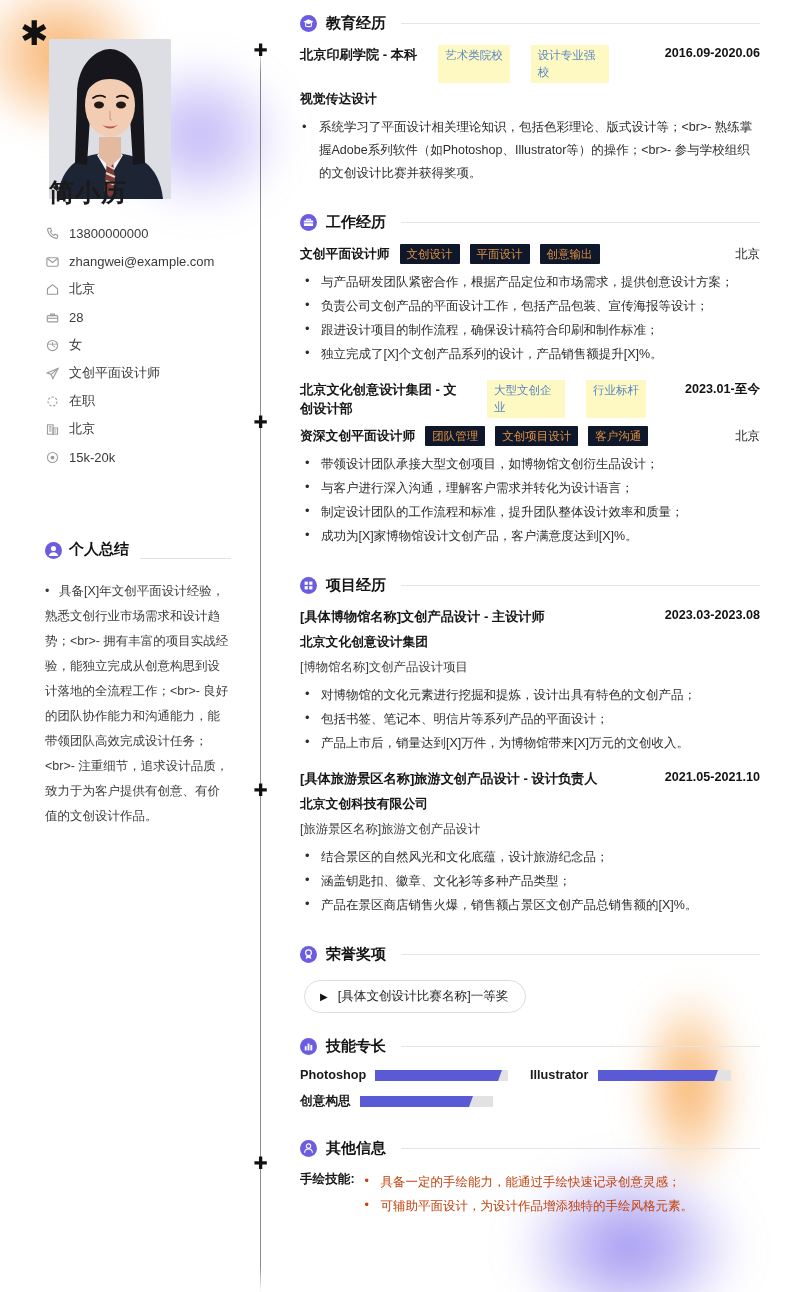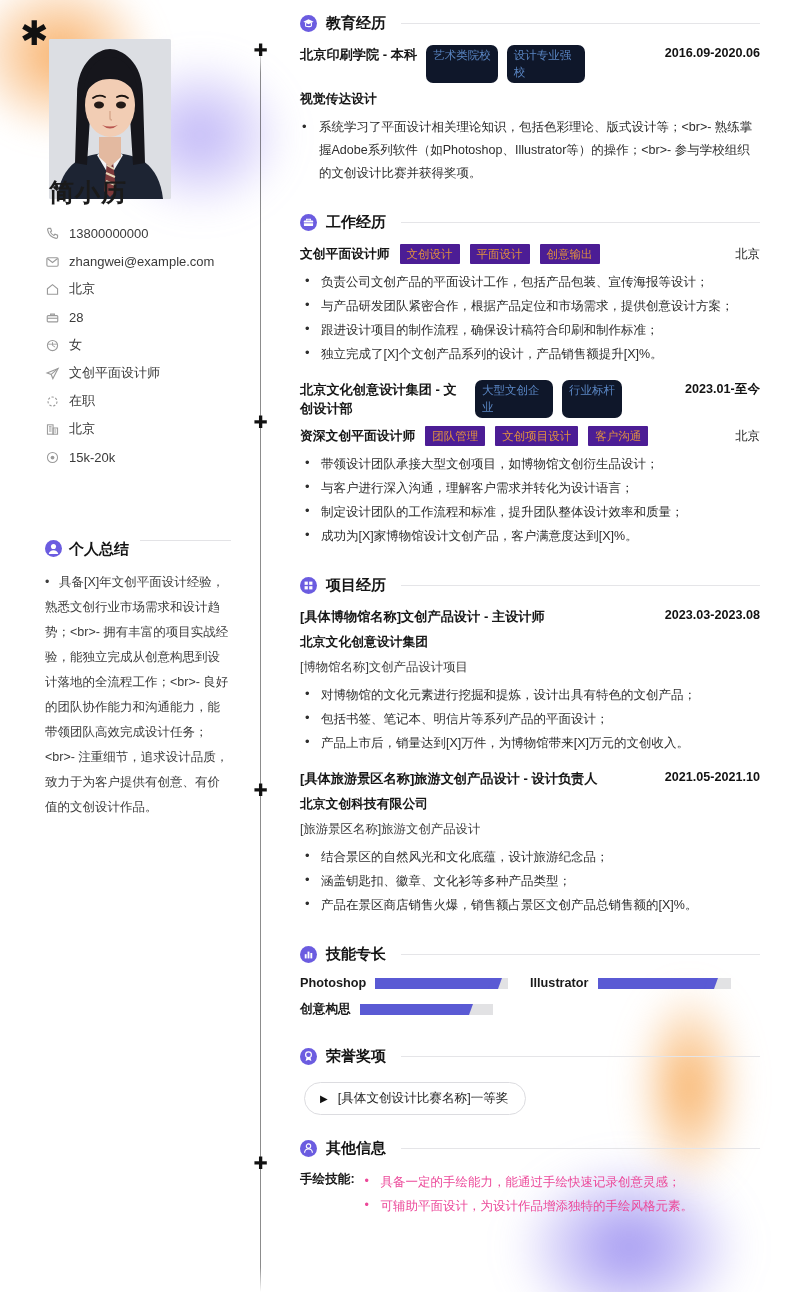--- a/index.html
+++ b/index.html
@@ -76,21 +76,21 @@
   .contact-list { position: absolute; left: 45px; top: 219px; width: 210px; }
   .contact-row {
     display: flex; align-items: center; gap: 9px;
     height: 28px; font-size: 13px; color: #3a3a3a;
   }
   .contact-row .ic { width: 15px; height: 15px; flex: 0 0 15px; color: #9a9a9a; }
   .contact-row .ic svg { display: block; width: 15px; height: 15px; }
 
   
   .side-section { position: absolute; left: 45px; top: 540px; width: 186px; }
-  .side-head { display: flex; align-items: flex-start; gap: 7px; margin-bottom: 11px; }
+  .side-head { display: flex; align-items: flex-end; gap: 7px; margin-bottom: 20px; }
   .side-head .badge { width: 17px; height: 17px; flex: 0 0 17px; }
   .side-head .t { font-size: 15px; font-weight: 700; color: #141414; white-space: nowrap; }
   .side-head .rule { flex: 1 1 auto; height: 1px; background: #e3e3e6; margin-left: 4px; }
   .side-body { font-size: 12.5px; line-height: 25px; color: #3c3c3c; }
   .side-body .bullet-dot { display:inline-block; width: 14px; }
 
   
   .main { position: absolute; left: 300px; top: 0; width: 460px; }
 
   .section { margin-bottom: 4px; }
@@ -100,29 +100,29 @@
   .sec-head .rule { flex: 1 1 auto; height: 1px; background: #e5e5e8; margin-left: 6px; }
 
   .badge svg { display: block; width: 100%; height: 100%; }
 
   .entry { margin-bottom: 14px; }
   .entry-row1 { display: flex; align-items: flex-start; gap: 9px; margin-bottom: 8px; }
   .org { font-size: 13.2px; font-weight: 700; color: #161616; line-height: 19px; max-width: 166px; }
   .org.wide { max-width: 330px; }
   .tagwrap { display: flex; gap: 9px; flex: 1 1 auto; }
   .tag-blue {
-    background: #0f172a; color: #5a86c4; font-size: 11.5px; line-height: 17px;
-    padding: 2px 7px; max-width: 78px; border-radius: 7px;
+    background: #fef9c3; color: #5a86c4; font-size: 11.5px; line-height: 17px;
+    padding: 2px 7px; max-width: 78px; border-radius: 1px; margin-left: 12px;
   }
   .date { margin-left: auto; font-size: 12.6px; font-weight: 700; color: #121212; white-space: nowrap; padding-top: 1px; }
 
   .entry-row2 { display: flex; align-items: center; gap: 10px; margin-bottom: 6px; }
   .role { font-size: 12.8px; font-weight: 700; color: #161616; white-space: nowrap; }
   .tag-orange {
-    background: #4c1d95; color: #e0913f; font-size: 11.5px; line-height: 18px;
+    background: #0f172a; color: #e0913f; font-size: 11.5px; line-height: 18px;
     padding: 1px 7px; border-radius: 1px; white-space: nowrap;
   }
   .loc { margin-left: auto; font-size: 12.4px; color: #1d1d1d; white-space: nowrap; }
 
   .sub { font-size: 12.8px; font-weight: 700; color: #161616; margin-bottom: 8px; }
   .subtle { font-size: 12.4px; color: #3b3b3b; margin-bottom: 7px; }
 
   ul.bl { list-style: none; margin: 0 0 0 2px; padding: 0; }
   ul.bl li {
     position: relative; padding-left: 19px; font-size: 12.5px; line-height: 24px; color: #2d2d2d;
@@ -152,21 +152,21 @@
     border: 1px solid #dcdce0; border-radius: 20px;
     padding: 7px 17px 7px 15px; font-size: 12.6px; color: #1f1f1f;
     background: #fff;
   }
   .pill .tri { font-size: 10px; color: #111; }
 
   
   .other-row { display: flex; align-items: flex-start; gap: 4px; }
   .other-key { font-size: 12.6px; font-weight: 700; color: #161616; white-space: nowrap; padding-top: 1px; text-align: right; }
   .other-list { list-style: none; margin: 0; padding: 0; }
-  .other-list li { position: relative; padding-left: 22px; font-size: 12.5px; line-height: 24px; color: #ec4899; }
+  .other-list li { position: relative; padding-left: 22px; font-size: 12.5px; line-height: 24px; color: #c2410c; }
   .other-list li::before { content: "•"; position: absolute; left: 6px; top: -1px; }
 </style>
 </head>
 <body>
 
 <div class="page">
 
   <div class="blob blob-orange-tl"></div>
   <div class="blob blob-purple-photo"></div>
   <div class="blob blob-orange-br"></div>
@@ -370,22 +370,22 @@
 
       <div class="entry">
         <div class="entry-row2">
           <span class="role">文创平面设计师</span>
           <span class="tag-orange">文创设计</span>
           <span class="tag-orange">平面设计</span>
           <span class="tag-orange">创意输出</span>
           <span class="loc">北京</span>
         </div>
         <ul class="bl">
+          <li>与产品研发团队紧密合作，根据产品定位和市场需求，提供创意设计方案；</li>
           <li>负责公司文创产品的平面设计工作，包括产品包装、宣传海报等设计；</li>
-          <li>与产品研发团队紧密合作，根据产品定位和市场需求，提供创意设计方案；</li>
           <li>跟进设计项目的制作流程，确保设计稿符合印刷和制作标准；</li>
           <li>独立完成了[X]个文创产品系列的设计，产品销售额提升[X]%。</li>
         </ul>
       </div>
 
       <div class="entry">
         <div class="entry-row1">
           <div class="org">北京文化创意设计集团 - 文创设计部</div>
           <div class="tagwrap">
             <span class="tag-blue">大型文创企业</span>
@@ -451,20 +451,40 @@
           <li>产品在景区商店销售火爆，销售额占景区文创产品总销售额的[X]%。</li>
         </ul>
       </div>
     </section>
 
     <section class="section">
       <div class="sec-head">
         <span class="badge">
           <svg viewBox="0 0 20 20">
               <circle cx="10" cy="10" r="10" fill="#6b5ce0"></circle>
+              <circle cx="10" cy="8" r="3.4" fill="none" stroke="#fff" stroke-width="1.4"></circle>
+              <path d="M7.6 11.4 L6.6 15.4 L10 13.8 L13.4 15.4 L12.4 11.4" fill="#fff"></path>
+            </svg>
+        </span>
+        <span class="t">荣誉奖项</span>
+        <span class="rule"></span>
+      </div>
+      <div style="padding:4px 0 6px 4px;">
+        <span class="pill">
+          <span class="tri">▶</span>
+          <span>[具体文创设计比赛名称]一等奖</span>
+        </span>
+      </div>
+    </section>
+
+    <section class="section">
+      <div class="sec-head">
+        <span class="badge">
+          <svg viewBox="0 0 20 20">
+              <circle cx="10" cy="10" r="10" fill="#6b5ce0"></circle>
               <rect x="5.6" y="9.6" width="2.2" height="5" fill="#fff"></rect>
               <rect x="8.9" y="6.6" width="2.2" height="8" fill="#fff"></rect>
               <rect x="12.2" y="8.2" width="2.2" height="6.4" fill="#fff"></rect>
             </svg>
         </span>
         <span class="t">技能专长</span>
         <span class="rule"></span>
       </div>
 
       <div class="skill-grid">
@@ -479,40 +499,20 @@
           <span class="track">
             <span class="fill" id="sk1" style="width: 85%;"></span>
           </span>
         </div>
         <div class="skill">
           <span class="lbl">创意构思</span>
           <span class="track">
             <span class="fill" id="sk2" style="width: 80%;"></span>
           </span>
         </div>
-      </div>
-    </section>
-
-    <section class="section">
-      <div class="sec-head">
-        <span class="badge">
-          <svg viewBox="0 0 20 20">
-              <circle cx="10" cy="10" r="10" fill="#6b5ce0"></circle>
-              <circle cx="10" cy="8" r="3.4" fill="none" stroke="#fff" stroke-width="1.4"></circle>
-              <path d="M7.6 11.4 L6.6 15.4 L10 13.8 L13.4 15.4 L12.4 11.4" fill="#fff"></path>
-            </svg>
-        </span>
-        <span class="t">荣誉奖项</span>
-        <span class="rule"></span>
-      </div>
-      <div style="padding:4px 0 6px 4px;">
-        <span class="pill">
-          <span class="tri">▶</span>
-          <span>[具体文创设计比赛名称]一等奖</span>
-        </span>
       </div>
     </section>
 
     <section class="section">
       <div class="sec-head">
         <span class="badge">
           <svg viewBox="0 0 20 20">
               <circle cx="10" cy="10" r="10" fill="#6b5ce0"></circle>
               <circle cx="10" cy="7.2" r="2.6" fill="none" stroke="#fff" stroke-width="1.3"></circle>
               <path d="M5.4 15 a4.6 4.6 0 0 1 9.2 0" fill="none" stroke="#fff" stroke-width="1.3"></path>

